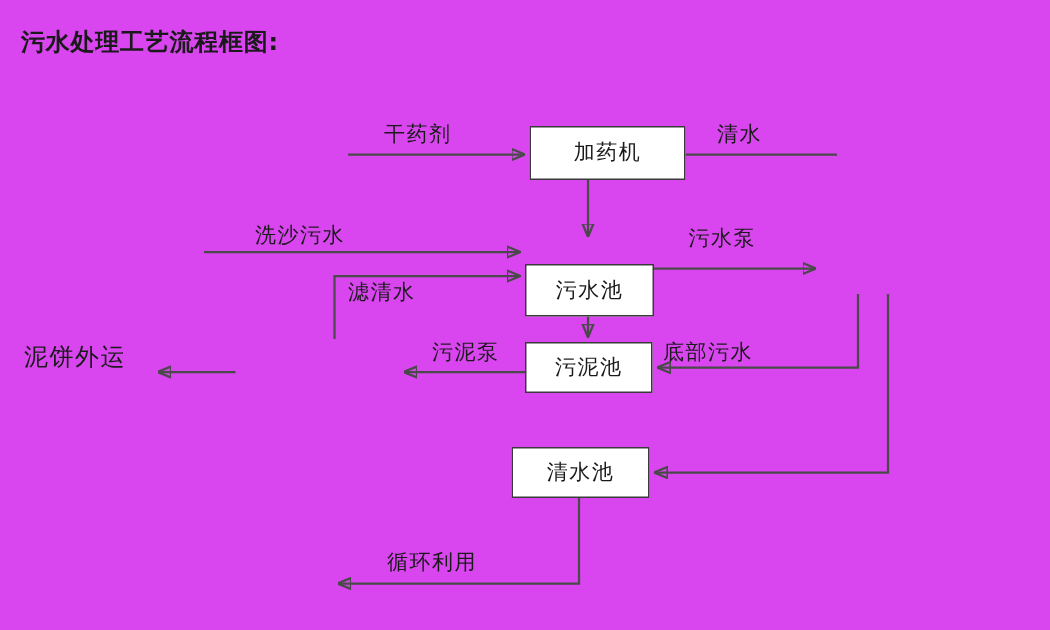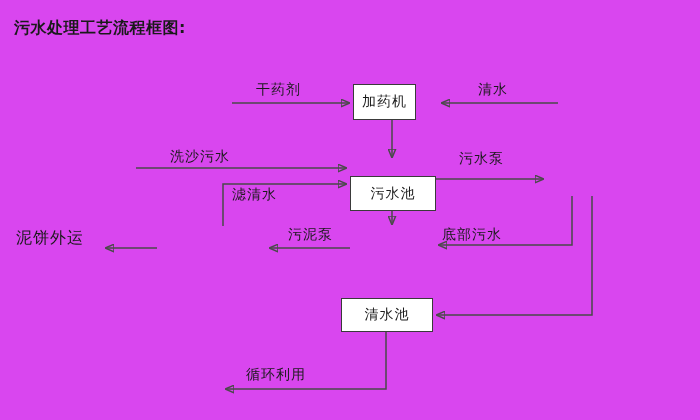--- a/index.html
+++ b/index.html
@@ -103,46 +103,49 @@
 
     <path d="M157,248 L106,248" marker-end="url(#ah)"></path>
 
     <path d="M572,196 L572,245 L439,245" marker-end="url(#ah)"></path>
 
     <path d="M592,196 L592,315 L437,315" marker-end="url(#ah)"></path>
 
     <path d="M386,332 L386,389 L226,389" marker-end="url(#ah)"></path>
   </svg>
 
-  <div class="node" style="left:353px; top:84px; width:63px; height:36px;">
+  <div class="node" style="left:353px; top:84px; width:104px; height:36px;">
     <span>加药机</span>
   </div>
 
   <div class="node" style="left:350px; top:176px; width:86px; height:35px;">
     <span>污水池</span>
   </div>
 
 
 
+  <div class="node" style="left:350px; top:228px; width:85px; height:34px;">
+    <span>污泥池</span>
+  </div>
 
   <div class="node" style="left:341px; top:298px; width:92px; height:34px;">
     <span>清水池</span>
   </div>
 
   <div class="edge-label" style="left:256px; top:81px;">干药剂</div>
 
   <div class="edge-label" style="left:478px; top:81px;">清水</div>
 
   <div class="edge-label" style="left:170px; top:148px;">洗沙污水</div>
 
   <div class="edge-label" style="left:232px; top:186px;">滤清水</div>
 
   <div class="edge-label" style="left:459px; top:150px;">污水泵</div>
 
   <div class="edge-label" style="left:288px; top:226px;">污泥泵</div>
 
   <div class="edge-label" style="left:442px; top:226px;">底部污水</div>
 
-  <div class="edge-label" style="left:246px; top:366px;">循环利用</div>
+  <div class="edge-label" style="left:258px; top:366px;">循环利用</div>
 
   <div class="term-label" style="left:16px; top:228px;">泥饼外运</div>
 
 </div>
 
 </body></html>

